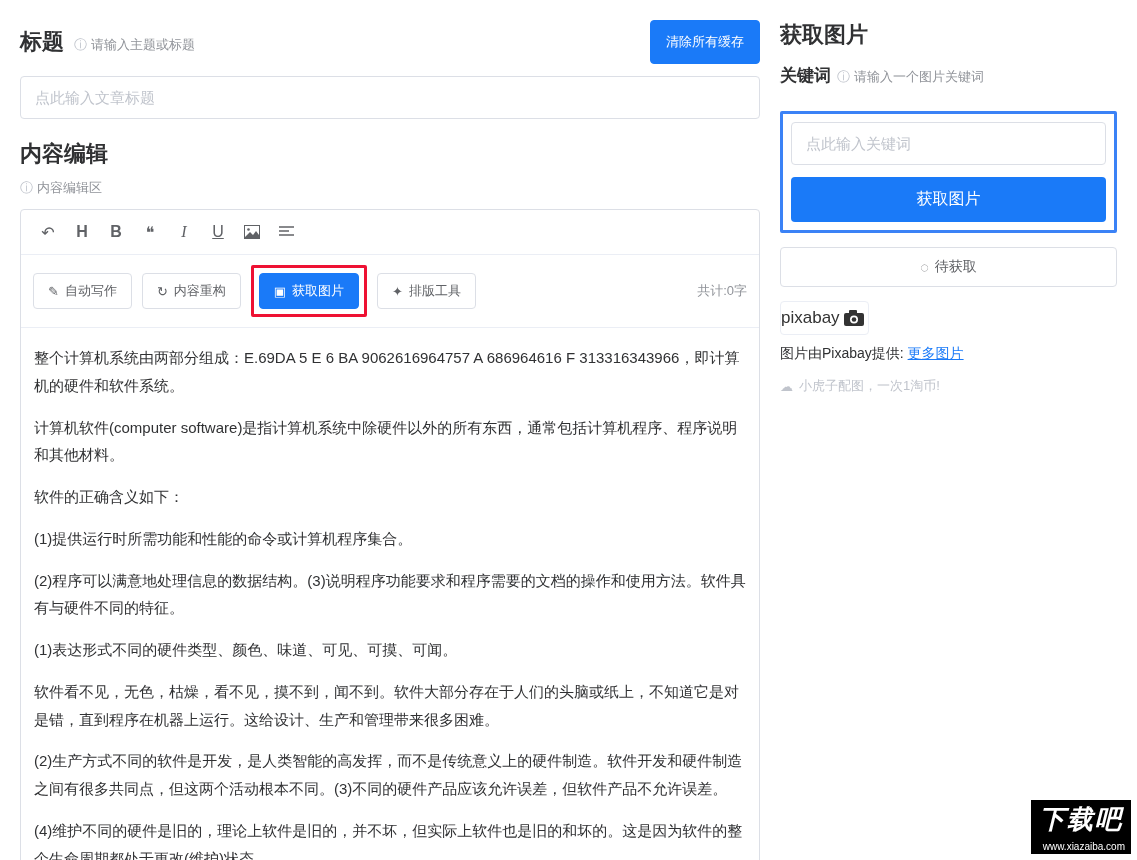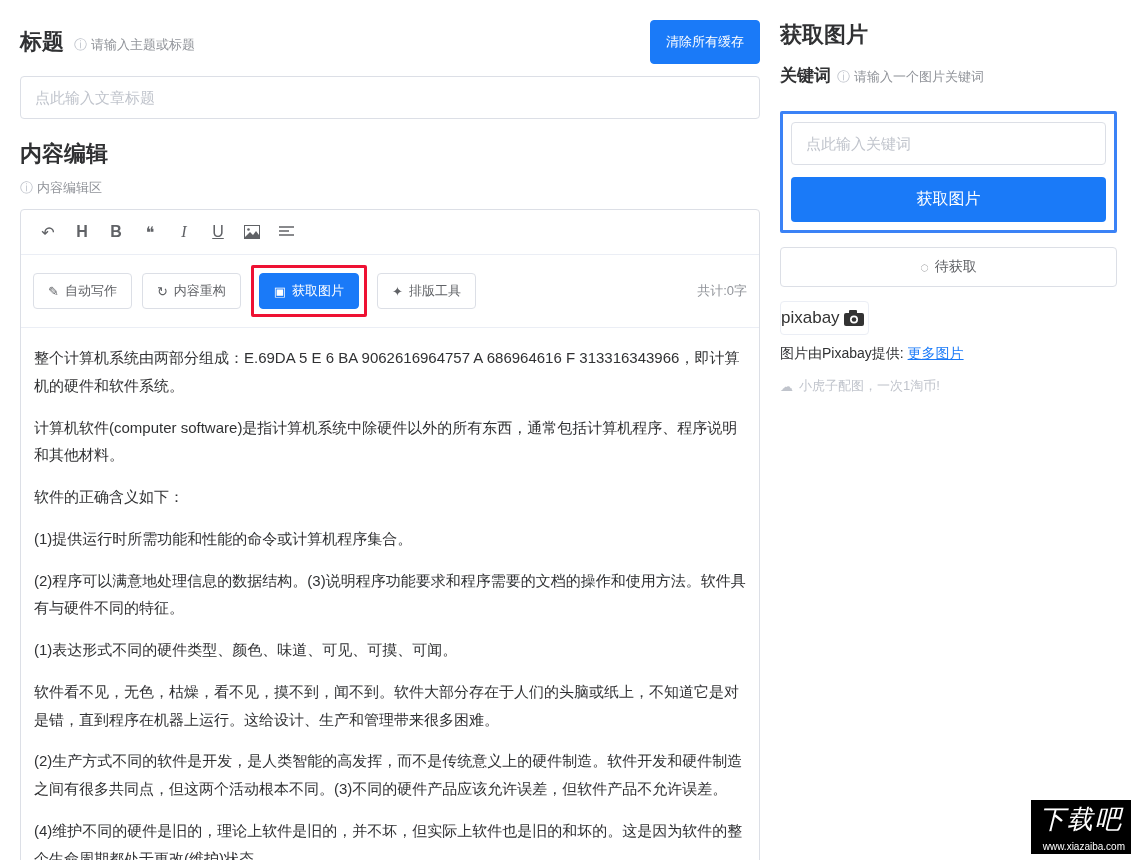--- a/index.html
+++ b/index.html
@@ -33,21 +33,21 @@
 .keyword-input { width: 100%; padding: 12px 14px; border: 1px solid #dcdfe6; border-radius: 4px; font-size: 15px; margin-bottom: 12px; }
 .keyword-input::placeholder { color: #c0c4cc; }
 .fetch-btn { width: 100%; padding: 12px; background: #1a7af8; color: #fff; border: none; border-radius: 4px; font-size: 16px; cursor: pointer; }
 .pending-btn { width: 100%; padding: 10px; border: 1px solid #dcdfe6; border-radius: 4px; font-size: 14px; color: #606266; background: #fff; display: flex; align-items: center; justify-content: center; gap: 6px; cursor: pointer; margin-bottom: 14px; }
 .pixabay-badge { display: inline-flex; align-items: center; border: 1px solid #ebeef5; border-radius: 4px; padding: 6px 0; font-size: 17px; font-weight: 400; color: #333; font-family: Arial, sans-serif; margin-bottom: 10px; gap: 4px; }
 .pixabay-badge .cam { font-size: 18px; }
 .credit-line { font-size: 14px; color: #303133; margin-bottom: 14px; }
 .credit-line a { color: #1a7af8; text-decoration: underline; }
 .mini-tip { font-size: 13px; color: #c0c4cc; display: flex; align-items: center; gap: 6px; }
 .watermark { position: absolute; right: 6px; bottom: 6px; text-align: right; }
-.wm-main { background: #000; color: #fff; font-size: 26px; font-weight: 400; font-style: italic; padding: 2px 8px; letter-spacing: 2px; font-family: "SimHei", sans-serif; }
+.wm-main { background: #000; color: #fff; font-size: 26px; font-weight: 700; font-style: italic; padding: 2px 8px; letter-spacing: 2px; font-family: "SimHei", sans-serif; }
 .wm-url { background: #000; color: #fff; font-size: 10px; padding: 2px 6px; text-align: right; }
 svg { display: block; }
 </style>
 </head>
 <body>
 
 <div class="layout">
   <div class="left">
     
     <div class="section-header">

